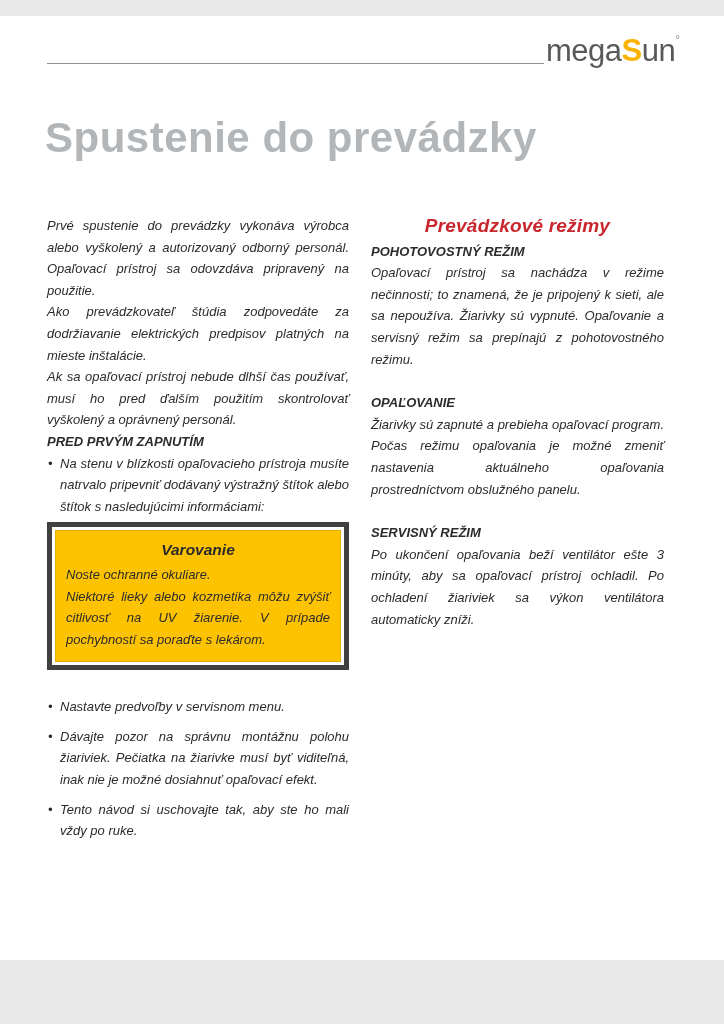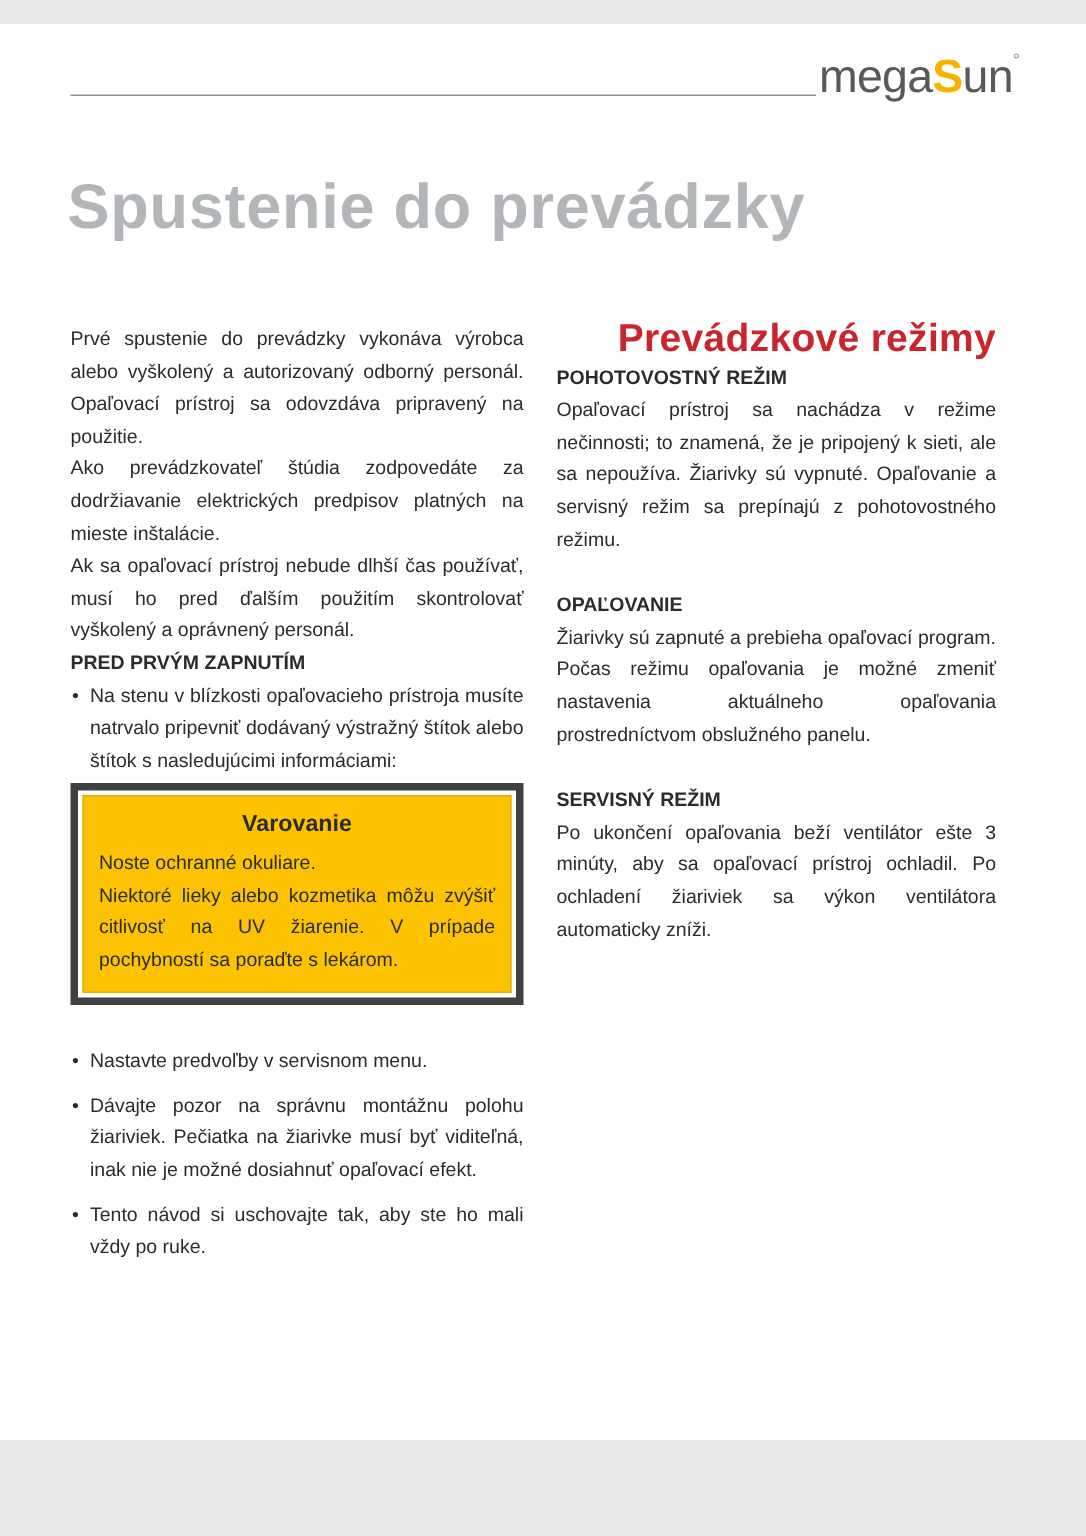--- a/index.html
+++ b/index.html
@@ -14,21 +14,21 @@
   
   .header-rule { position:absolute; left:47px; top:47px; width:497px; height:1px; background:#8f8f8f; }
   .logo { position:absolute; top:17px; left:546px; width:120px; font-size:31px; letter-spacing:-0.5px; color:#58595b; white-space:nowrap; }
   .logo .accent { color:#f9b200; font-weight:bold; }
   .logo .mark { font-size:12px; vertical-align:top; line-height:1; position:relative; top:1px; color:#8a8a8a; }
 
   
   .page-title { position:absolute; left:45px; top:98px; font-size:42px; font-weight:bold; color:#b3b6b9; letter-spacing:0.5px; }
 
   
-  .col { position:absolute; top:199px; font-size:13px; line-height:21.6px; text-align:justify; }
+  .col { position:absolute; top:199px; font-size:13px; line-height:21.6px; text-align:justify;font-style:italic; }
   .col-left  { left:47px;  width:302px; }
   .col-right { left:371px; width:293px; }
 
   .col p { margin:0; }
 
   .subheading { font-weight:bold; text-align:left; }
   .mt-gap { margin-top:22px; }
 
   .bullet { position:relative; padding-left:13px; }
   .bullet::before { content:"\2022"; position:absolute; left:1px; top:0; }
@@ -45,21 +45,21 @@
     background:#fdc300;
     border:1px solid #e3af00;
     padding:5px 10px 11px 10px;
   }
   .warning-title { text-align:center; font-weight:bold; font-size:15.5px; margin:3px 0 3px; }
   .warning-inner p { margin:0; }
 
   .after-box { margin-top:26px; }
 
   
-  .red-heading { font-size:26px; font-weight:bold; color:#c9252c; text-align:right; margin-bottom:4px; letter-spacing:0.2px; }
+  .red-heading { font-size:19px; font-weight:bold; color:#c9252c; text-align:center; margin-bottom:4px; letter-spacing:0.2px; }
   .section-body { margin-bottom:22px !important; }
 
   
   .footer { position:absolute; top:953px; right:15px; display:flex; align-items:flex-start; }
   .footer-text { font-size:11.5px; color:#2b2b2b; padding-top:9px; white-space:nowrap; }
   .footer-text .bold { font-weight:bold; }
   .footer-divider { width:1px; height:40px; background:#555555; margin-left:9px; margin-right:8px; }
   .footer-page { font-size:22px; color:#9b9ea0; padding-top:5px; }
 </style>
 </head>

